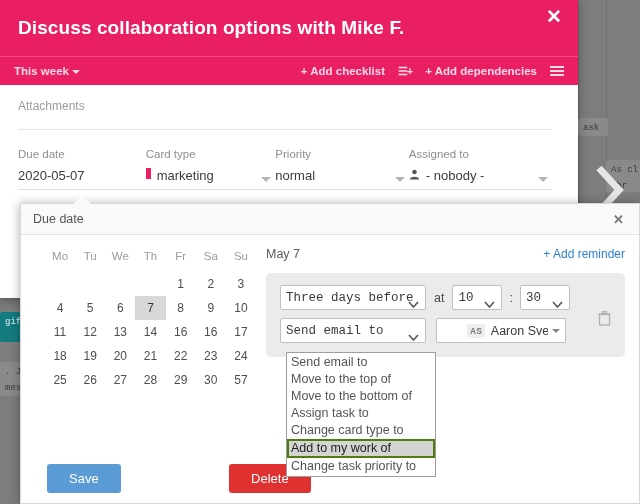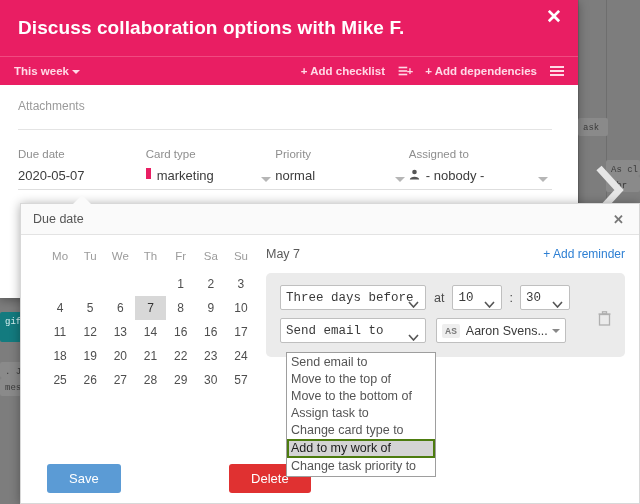--- a/index.html
+++ b/index.html
@@ -176,21 +176,21 @@
   .lbl-at { font-size: 12.5px; color: #4a4a4a; margin: 0 8px; }
   .lbl-colon { font-size: 12.5px; color: #4a4a4a; margin: 0 7px; }
   .sel-action { width: 146px; }
   .assignee-pick {
     display: flex; align-items: center; width: 130px; height: 25px;
     background: #ffffff; border: 1px solid #bfbfbf; border-radius: 2px;
     padding: 0 5px; margin-left: 10px; cursor: pointer;
   }
   .assignee-initials {
     background: #eeeeee; color: #777777; font-size: 8.5px; font-weight: bold;
-    padding: 2px 3px; border-radius: 2px; margin-right: 6px; flex: none;
+    padding: 2px 3px; border-radius: 2px; margin-right: 6px; flex: none; margin-left: 25px;
   }
   .assignee-name {
     font-size: 12.5px; color: #3a3a3a; white-space: nowrap;
     overflow: hidden; text-overflow: clip; flex: 1;
   }
   .assignee-caret {
     width: 0; height: 0; margin-left: 4px; flex: none;
     border-left: 4px solid transparent; border-right: 4px solid transparent;
     border-top: 4px solid #888888;
   }

